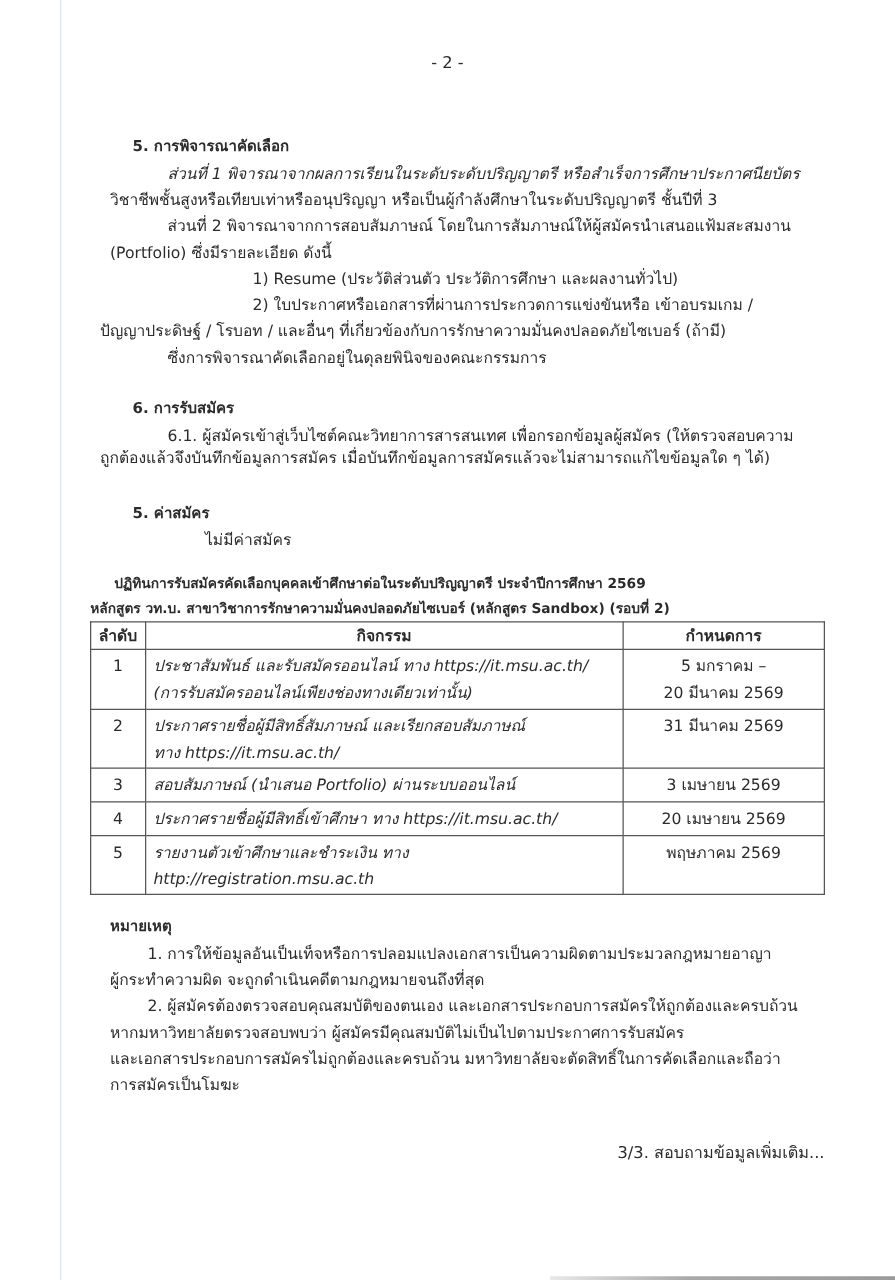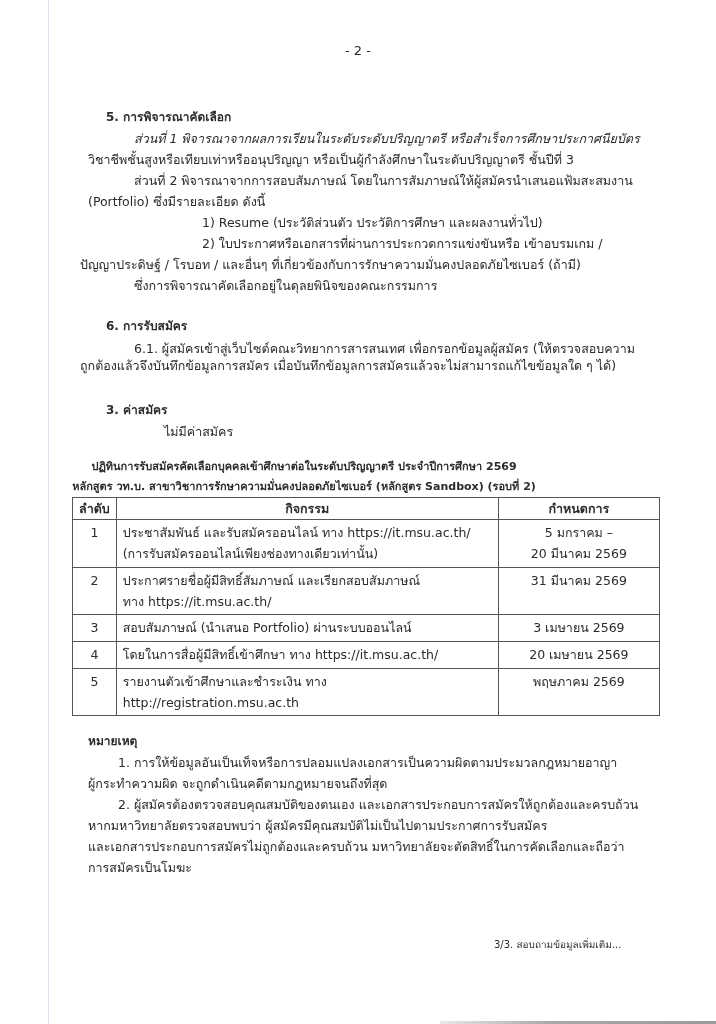--- a/index.html
+++ b/index.html
@@ -33,27 +33,27 @@
       position: absolute; left: 72px; top: 497px; width: 588px;
       border-collapse: collapse; font-size: 12.5px; line-height: 21px;
     }
     table.schedule th, table.schedule td {
       border: 1px solid #555;
       padding: 2px 6px;
       vertical-align: top;
     }
     table.schedule th { font-weight: bold; text-align: center; padding: 0 6px; height: 22px; }
     td.num { text-align: center; width: 41px; }
-    td.act { width: 382px; }
+    td.act { width: 382px; font-style: italic; }
     td.date { text-align: center; }
     tr.r1 td { height: 48px; }
     tr.r2 td { height: 47px; }
     tr.r3 td, tr.r4 td { height: 27px; }
     tr.r5 td { height: 28px; }
-    .footer-note { left: 494px; top: 934px; font-size: 10px; }
+    .footer-note { left: 494px; top: 912px; font-size: 13px; }
   </style>
 </head>
 <body>
 
 <div class="scan-edge"></div>
 <div class="bottom-strip"></div>
 
 <div class="abs page-number">- 2 -</div>
 
 <div class="abs h" style="left:106px; top:107px;">5. การพิจารณาคัดเลือก</div>
@@ -63,21 +63,21 @@
 <div class="abs" style="left:88px; top:191px;">(Portfolio) ซึ่งมีรายละเอียด ดังนี้</div>
 <div class="abs" style="left:202px; top:212px;">1)  Resume (ประวัติส่วนตัว ประวัติการศึกษา และผลงานทั่วไป)</div>
 <div class="abs" style="left:202px; top:233px;">2)  ใบประกาศหรือเอกสารที่ผ่านการประกวดการแข่งขันหรือ เข้าอบรมเกม /</div>
 <div class="abs" style="left:80px; top:254px;">ปัญญาประดิษฐ์ / โรบอท / และอื่นๆ ที่เกี่ยวข้องกับการรักษาความมั่นคงปลอดภัยไซเบอร์ (ถ้ามี)</div>
 <div class="abs" style="left:134px; top:275px;">ซึ่งการพิจารณาคัดเลือกอยู่ในดุลยพินิจของคณะกรรมการ</div>
 
 <div class="abs h" style="left:106px; top:316px;">6.  การรับสมัคร</div>
 <div class="abs" style="left:134px; top:338px;">6.1.   ผู้สมัครเข้าสู่เว็บไซต์คณะวิทยาการสารสนเทศ เพื่อกรอกข้อมูลผู้สมัคร (ให้ตรวจสอบความ</div>
 <div class="abs" style="left:80px; top:355px;">ถูกต้องแล้วจึงบันทึกข้อมูลการสมัคร เมื่อบันทึกข้อมูลการสมัครแล้วจะไม่สามารถแก้ไขข้อมูลใด ๆ ได้)</div>
 
-<div class="abs h" style="left:106px; top:400px;">3.  ค่าสมัคร</div>
+<div class="abs h" style="left:106px; top:400px;">5.  ค่าสมัคร</div>
 <div class="abs" style="left:134px; top:421px;margin-left:30px;">ไม่มีค่าสมัคร</div>
 
 <div class="abs title" style="top:456px;">ปฏิทินการรับสมัครคัดเลือกบุคคลเข้าศึกษาต่อในระดับปริญญาตรี ประจำปีการศึกษา 2569</div>
 <div class="abs title" style="top:476px;">หลักสูตร วท.บ. สาขาวิชาการรักษาความมั่นคงปลอดภัยไซเบอร์ (หลักสูตร Sandbox) (รอบที่ 2)</div>
 
 <table class="schedule">
   <thead>
     <tr>
       <th>ลำดับ</th>
       <th>กิจกรรม</th>
@@ -111,21 +111,21 @@
       <td class="act">
         <div>สอบสัมภาษณ์ (นำเสนอ Portfolio) ผ่านระบบออนไลน์</div>
       </td>
       <td class="date">
         <div>3 เมษายน 2569</div>
       </td>
     </tr>
     <tr class="r4">
       <td class="num">4</td>
       <td class="act">
-        <div>โดยในการสื่อผู้มีสิทธิ์เข้าศึกษา ทาง https://it.msu.ac.th/</div>
+        <div>ประกาศรายชื่อผู้มีสิทธิ์เข้าศึกษา ทาง https://it.msu.ac.th/</div>
       </td>
       <td class="date">
         <div>20 เมษายน 2569</div>
       </td>
     </tr>
     <tr class="r5">
       <td class="num">5</td>
       <td class="act">
         <div>รายงานตัวเข้าศึกษาและชำระเงิน ทาง http://registration.msu.ac.th</div>
       </td>

